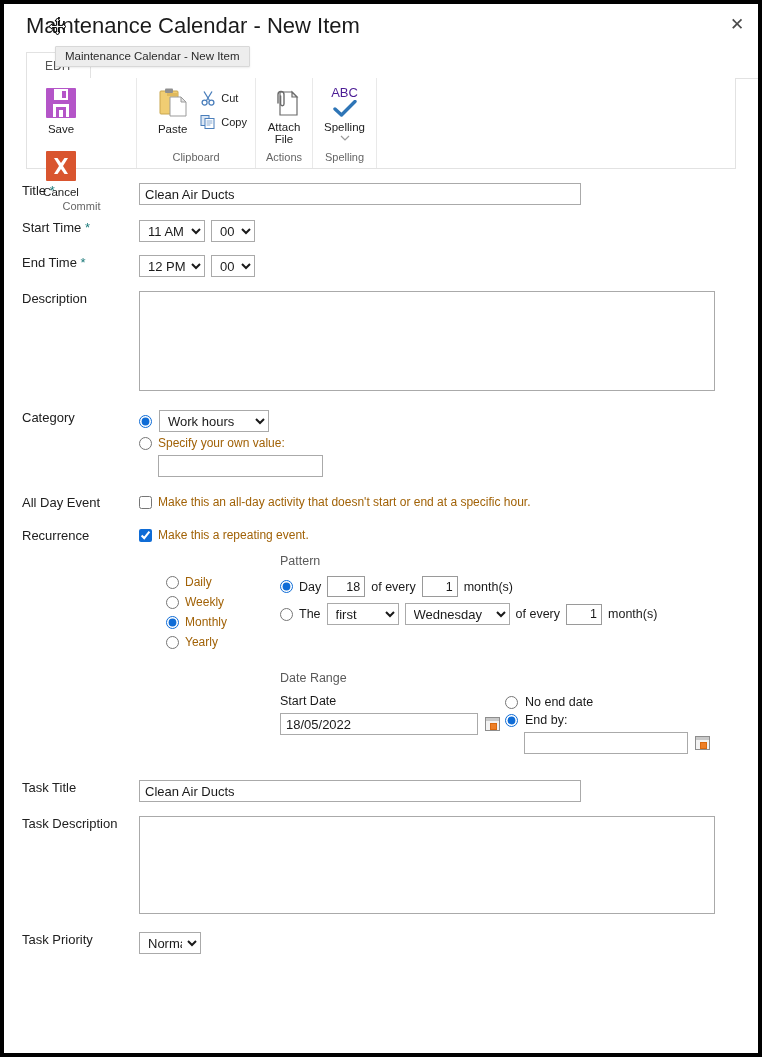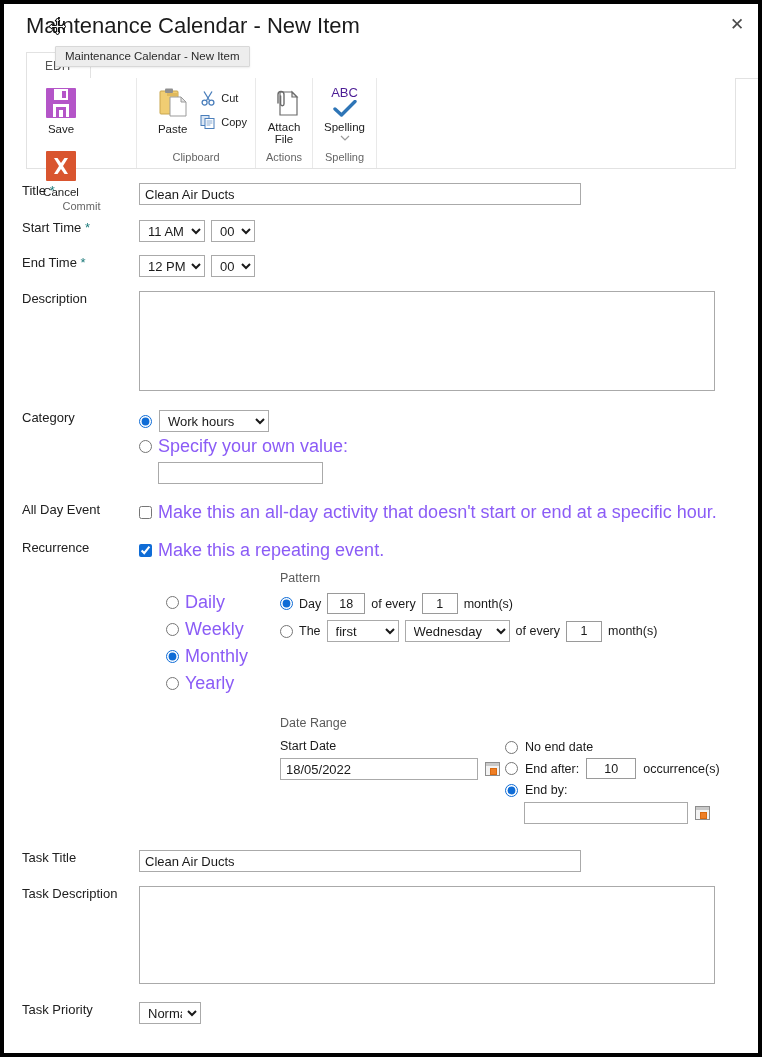--- a/index.html
+++ b/index.html
@@ -94,28 +94,28 @@
     padding:4px 5px;outline:none;resize:none;
   }
   select.sel{
     box-sizing:border-box;border:1px solid #aaa;background:#fff;
     font-family:"Liberation Sans", sans-serif;font-size:13px;color:#1a1a1a;
     height:22px;padding:1px 2px 1px 4px;outline:none;
   }
   input.num{
     box-sizing:border-box;border:1px solid #9a9a9a;background:#fff;
     font-family:"Liberation Sans", sans-serif;font-size:12.5px;color:#1a1a1a;
-    height:21px;padding:1px 4px;outline:none;text-align:center;
+    height:21px;padding:1px 4px;outline:none;text-align:right;
   }
   input[type=radio],input[type=checkbox]{
     margin:0;vertical-align:middle;accent-color:#0f6cd6;
     width:13px;height:13px;cursor:pointer;
   }
   .inline{display:flex;align-items:center;}
-  .t{font-size:18px;color:#8b5cf6;}
+  .t{font-size:12px;color:#a16207;}
   .t-s{font-size:12.5px;color:#1a1a1a;}
   .sect{font-size:12.5px;color:#5a5a5a;}
 
   .calicon{
     width:15px;height:14px;box-sizing:border-box;
     border:1px solid #8d8d8d;background:#f3f3f3;
     position:relative;display:inline-block;cursor:pointer;flex:none;
   }
   .calicon:before{
     content:"";position:absolute;left:0;right:0;top:0;height:3px;background:#c9c9c9;
@@ -397,26 +397,20 @@
               <input class="txt" style="width: 198px;" value="18/05/2022">
               <span class="calicon"></span>
             </div>
           </div>
 
           <div style="flex:1;padding-top:1px">
             <div class="inline" style="gap:7px;margin-bottom:4px">
               <input type="radio" name="endopt" style="">
               <span class="t-s">No end date</span>
             </div>
-            <div class="inline" style="gap:7px;margin-bottom:4px">
-              <input type="radio" name="endopt" style="">
-              <span class="t-s">End after:</span>
-              <input class="num" style="width: 50px;" value="10">
-              <span class="t-s">occurrence(s)</span>
-            </div>
             <div class="inline" style="gap:7px">
               <input type="radio" name="endopt" checked="" style="">
               <span class="t-s">End by:</span>
             </div>
             <div class="inline" style="gap:7px;margin-top:5px;margin-left:19px">
               <input class="txt" style="width: 164px;" value="">
               <span class="calicon"></span>
             </div>
           </div>
         </div>

